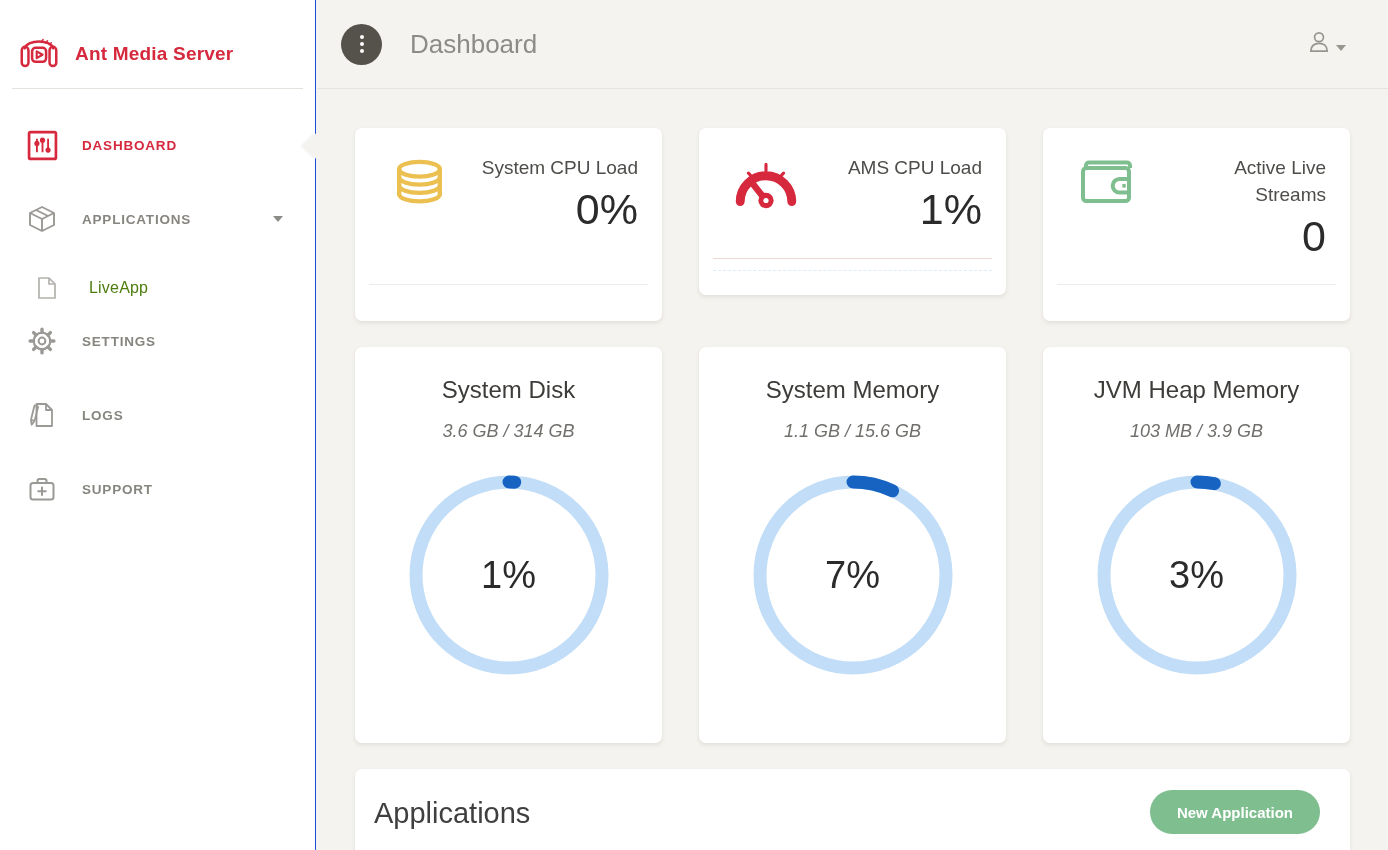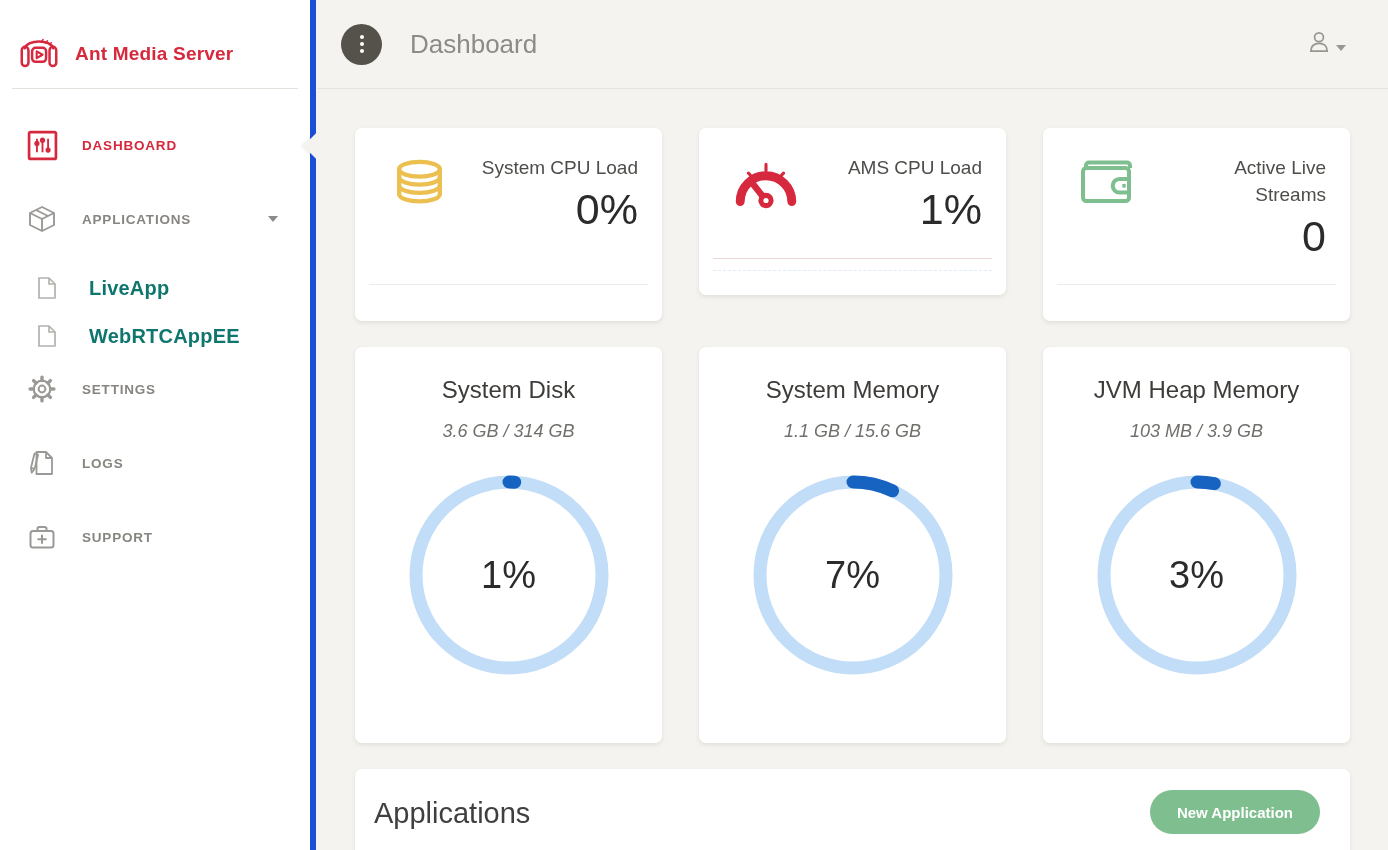--- a/index.html
+++ b/index.html
@@ -1,34 +1,34 @@
 <!DOCTYPE html>
 <html><head>
 <meta charset="utf-8">
 <style>
   * { margin:0; padding:0; box-sizing:border-box; }
   html,body { width:1388px; height:850px; overflow:hidden;
     font-family:"Liberation Sans", sans-serif; background:#f5f3ef; }
 
   
   .sidebar { position:absolute; left:0; top:0; width:316px; height:850px;
-    background:#ffffff; border-right:6px solid #1d4ed8; z-index:2; }
+    background:#ffffff; border-right:1px solid #1d4ed8; z-index:2; }
   .logo-row { display:flex; align-items:center; gap:13px; padding:20px 0 0 16px; height:88px; cursor:pointer; }
   .logo-row svg { display:block; }
   .logo-text { color:#d6293e; font-size:19px; font-weight:bold; letter-spacing:.2px; }
   .logo-divider { border-top:1px solid #e4e2dd; margin:0 12px; }
   .nav { padding-top:36px; }
   .nav-item { display:flex; align-items:center; height:40px; margin:0 0 34px 0;
     padding-left:26px; cursor:pointer; position:relative; }
   .nav-item .nav-icon { width:32px; display:flex; justify-content:center; }
   .nav-item .nav-label { margin-left:24px; font-size:13.5px; font-weight:bold;
     letter-spacing:.8px; color:#87857f; }
   .nav-item.active .nav-label { color:#d6293e; }
   .nav-item.sub { height:30px; margin-bottom:18px; padding-left:31px; }
-  .nav-item.sub .nav-label { font-size:20px; font-weight:bold; letter-spacing:.2px; color:#0f766e; margin-left:26px; }
+  .nav-item.sub .nav-label { font-size:16px; font-weight:normal; letter-spacing:.2px; color:#4d7c0f; margin-left:26px; }
   .nav-item.gap { margin-top:12px; }
   .nav-caret { margin-left:auto; margin-right:32px; width:0; height:0;
     border-left:5px solid transparent; border-right:5px solid transparent;
     border-top:6px solid #8d8b87; }
   .active-notch { position:absolute; left:307px; top:137px; width:18px; height:18px;
     background:#f5f3ef; transform:rotate(45deg); z-index:3;
     box-shadow:-2px 2px 2px rgba(0,0,0,0.05); }
 
   
   .main { position:absolute; left:317px; top:0; width:1071px; height:850px; }
@@ -127,29 +127,20 @@
     <div class="nav-item sub">
       <span class="nav-icon">
         <svg width="22" height="24" viewBox="0 0 22 24" fill="none" stroke="#b3b1ad" stroke-width="1.7" stroke-linejoin="round">
           <path d="M3 2 H13 L19 8 V22 H3 Z"></path>
             <path d="M13 2 V8 H19"></path>
         </svg>
       </span>
       <span class="nav-label">LiveApp</span>
     </div>
 
-    <div class="nav-item sub">
-      <span class="nav-icon">
-        <svg width="22" height="24" viewBox="0 0 22 24" fill="none" stroke="#b3b1ad" stroke-width="1.7" stroke-linejoin="round">
-          <path d="M3 2 H13 L19 8 V22 H3 Z"></path>
-            <path d="M13 2 V8 H19"></path>
-        </svg>
-      </span>
-      <span class="nav-label">WebRTCAppEE</span>
-    </div>
 
     <div class="nav-item gap">
       <span class="nav-icon">
         <svg width="30" height="30" viewBox="0 0 30 30" fill="none" stroke="#9b9995">
           <circle cx="15" cy="15" r="8.3" stroke-width="2.2"></circle>
           <circle cx="15" cy="15" r="3.4" stroke-width="2"></circle>
           <g stroke-width="3.4" stroke-linecap="round">
             <path d="M23.5 15 H26.9 M21 21 L23.4 23.4 M15 23.5 V26.9 M9 21 L6.6 23.4 M6.5 15 H3.1 M9 9 L6.6 6.6 M15 6.5 V3.1 M21 9 L23.4 6.6"></path>
           </g>
         </svg>

